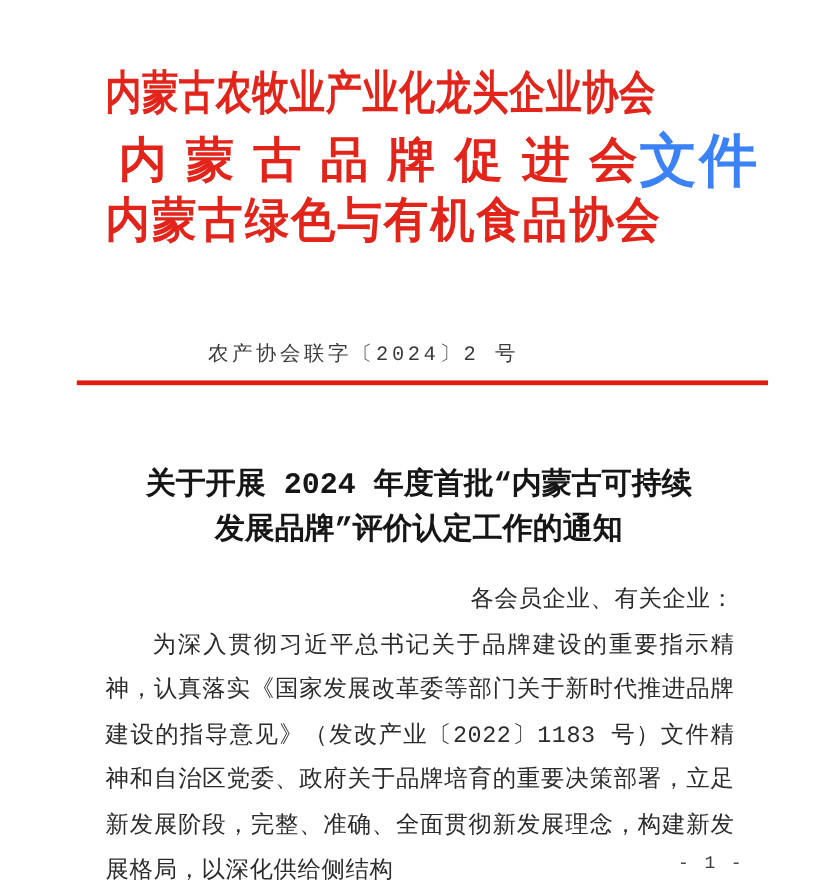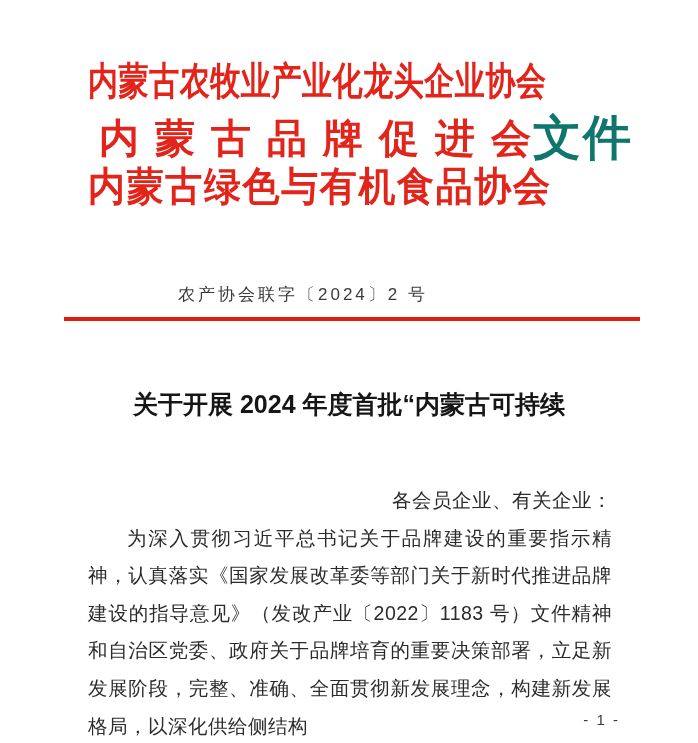--- a/index.html
+++ b/index.html
@@ -6,21 +6,21 @@
     margin: 0;
     padding: 0;
     background: #ffffff;
   }
   .page {
     position: relative;
     width: 698px;
     height: 743px;
     background: #ffffff;
     overflow: hidden;
-    font-family: Liberation Sans, sans-serif;
+    font-family: Liberation Mono, monospace;
   }
 
   
   .letterhead {
     position: absolute;
     top: 0;
     left: 0;
     width: 698px;
     color: #e2241a;
   }
@@ -56,21 +56,21 @@
     left: auto;
     width: 432px;
     font-size: 40px;
     line-height: 48px;
     flex: 0 0 432px;
   }
   .doc-word {
     font-size: 48px;
     line-height: 52px;
     font-weight: bold;
-    color: #0f766e;
+    color: #3b82f6;
     margin-left: 2px;
     letter-spacing: 2px;
     white-space: nowrap;
   }
   .org3 {
     top: 164px;
     width: 462px;
     font-size: 37px;
     line-height: 46px;
     transform: scale(1.0, 1.08);
@@ -156,20 +156,21 @@
     </div>
     <div class="org-line org3">内蒙古绿色与有机食品协会</div>
   </div>
 
   <div class="doc-number">农产协会联字〔2024〕2 号</div>
 
   <div class="red-divider"></div>
 
   <h1 class="title">
     <span>关于开展 2024 年度首批“内蒙古可持续</span><br>
+    <span>发展品牌”评价认定工作的通知</span>
   </h1>
 
   <div class="body-block">
     <p class="salutation">各会员企业、有关企业：</p>
     <p class="paragraph">为深入贯彻习近平总书记关于品牌建设的重要指示精神，认真落实《国家发展改革委等部门关于新时代推进品牌建设的指导意见》（发改产业〔2022〕1183 号）文件精神和自治区党委、政府关于品牌培育的重要决策部署，立足新发展阶段，完整、准确、全面贯彻新发展理念，构建新发展格局，以深化供给侧结构</p>
   </div>
 
   <div class="page-number">- 1 -</div>
 
 </div>

